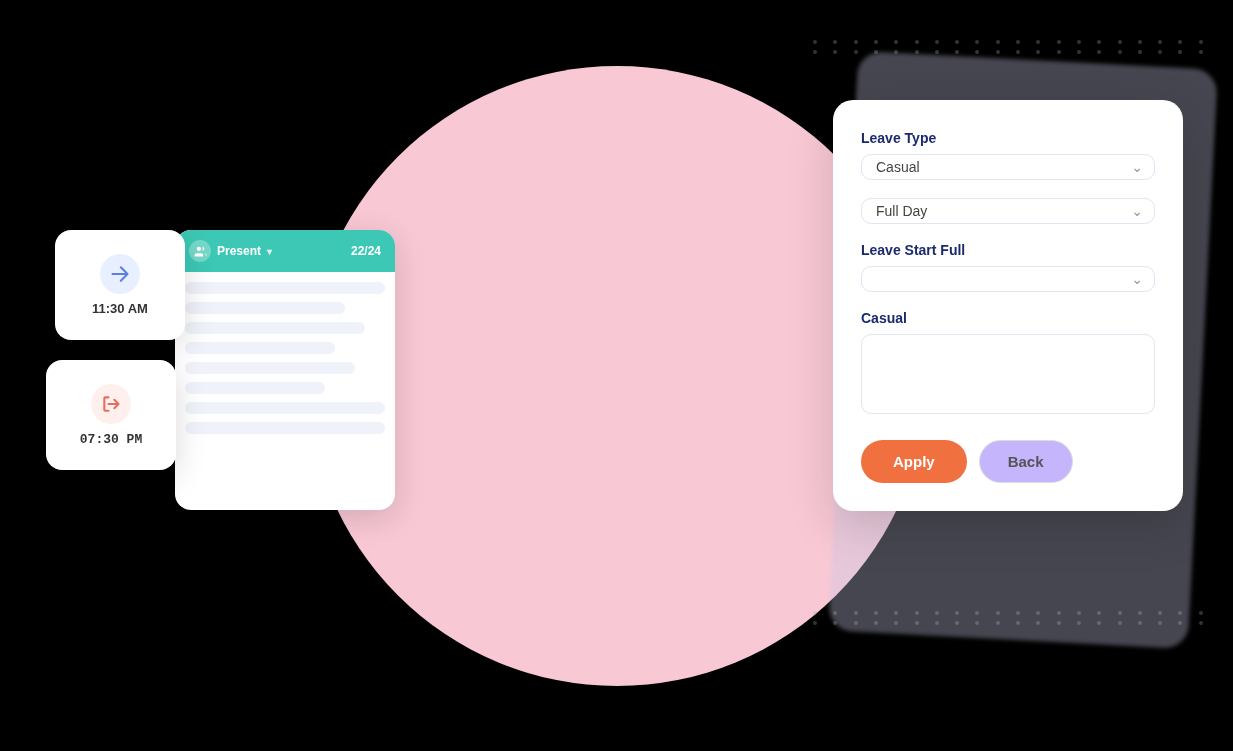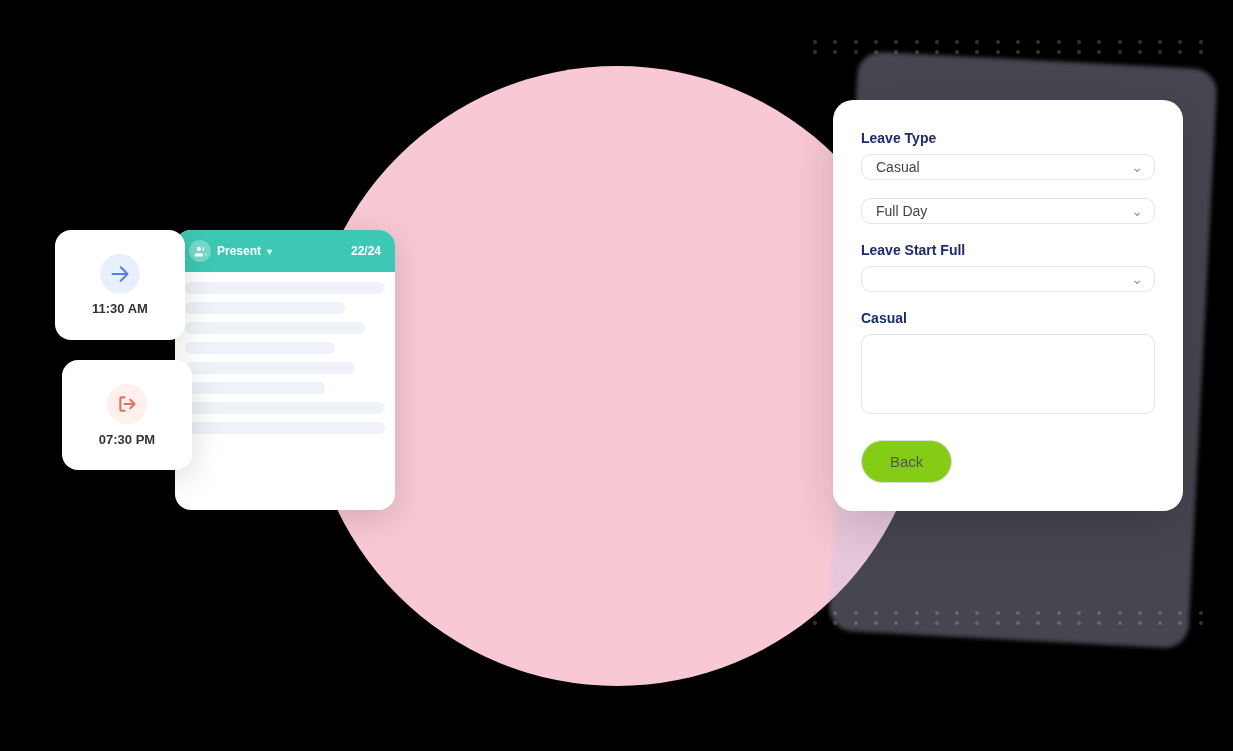--- a/index.html
+++ b/index.html
@@ -66,32 +66,33 @@
     .attendance-time {
       font-size: 13px;
       font-weight: 600;
       color: #333;
     }
 
     
     .attendance-card-checkout {
       position: absolute;
       top: 360px;
-      left: 62px;
+      left: 46px;
       width: 130px;
       height: 110px;
       background: #fff;
       border-radius: 16px;
       box-shadow: 0 8px 32px rgba(0,0,0,0.15);
       z-index: 10;
       display: flex;
       flex-direction: column;
       align-items: center;
       justify-content: center;
       gap: 8px;
+      font-family: Liberation Mono, monospace;
     }
 
     .checkout-icon {
       width: 40px;
       height: 40px;
       border-radius: 50%;
       background: #fff0ee;
       display: flex;
       align-items: center;
       justify-content: center;
@@ -261,27 +262,27 @@
       border: none;
       border-radius: 30px;
       padding: 13px 32px;
       font-size: 15px;
       font-weight: 600;
       cursor: pointer;
       min-width: 100px;
     }
 
     .btn-back {
-      background: #84cc16;
+      background: #c4b5fd;
       color: #555;
       border: 1.5px solid #ddd;
       border-radius: 30px;
       padding: 12px 28px;
       font-size: 15px;
-      font-weight: 400;
+      font-weight: 700;
       cursor: pointer;
     }
 
     
     .bg-dots {
       position: absolute;
       top: 40px;
       right: 20px;
       width: 400px;
       height: 100px;
@@ -492,18 +493,19 @@
         <span class="select-chevron">⌄</span>
       </div>
     </div>
 
     <div class="form-field">
       <label class="form-label">Casual</label>
       <textarea class="form-textarea" placeholder="" style=""></textarea>
     </div>
 
     <div class="form-actions">
+      <button class="btn-apply">Apply</button>
       <button class="btn-back">Back</button>
     </div>
 
   </div>
 
 </div>
 
 </body></html>

